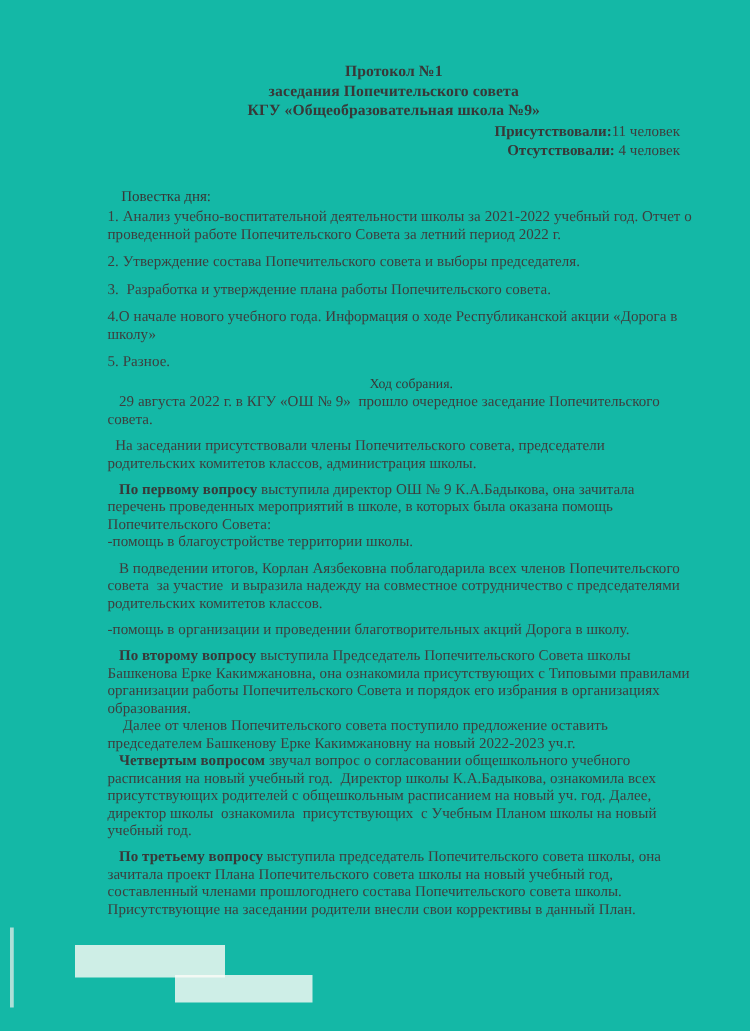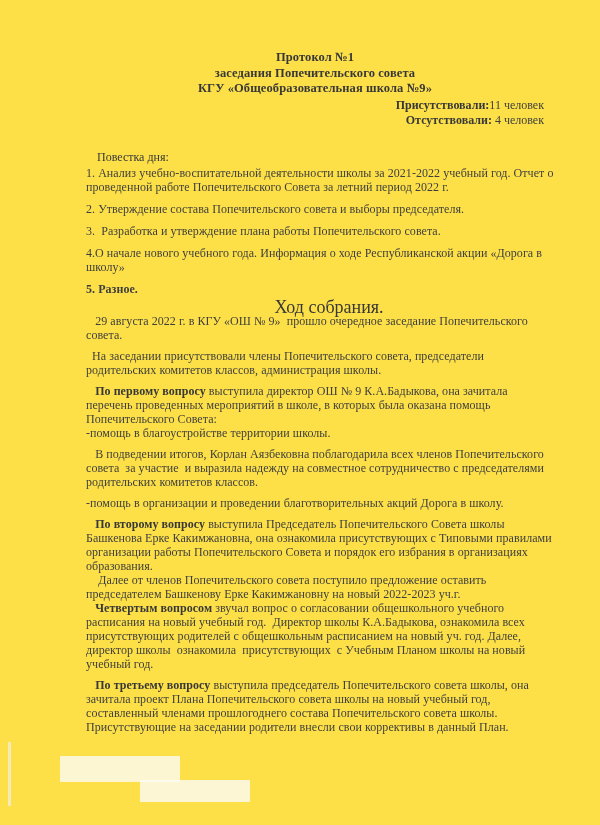--- a/index.html
+++ b/index.html
@@ -4,21 +4,21 @@
 <style>
   html, body {
     margin: 0;
     padding: 0;
     background: #ffffff;
   }
   .page {
     position: relative;
     width: 600px;
     height: 825px;
-    background: #fde047;
+    background: #14b8a6;
     overflow: hidden;
     font-family: "Liberation Serif", serif;
     color: #3e3e3e;
     font-size: 12px;
   }
   .content {
     position: absolute;
     left: 86px;
     top: 50px;
     width: 486px;
@@ -46,31 +46,31 @@
     line-height: 14px;
     margin: 0;
   }
   .agenda-heading {
     padding-left: 11px;
     margin-bottom: 2px;
   }
   .meeting-heading {
     text-align: center;
     margin-top: 4px;
-    font-size: 18px;
+    font-size: 11px;
   }
   p.para {
     margin: 0;
     line-height: 14px;
     white-space: pre-wrap;
     letter-spacing: 0.05px;
   }
   p.para b.lead { color: #383838; }
   .agenda p.para { margin-bottom: 8px; }
-  .agenda p.para:last-child { margin-bottom: 2px; font-weight: bold; }
+  .agenda p.para:last-child { margin-bottom: 2px; }
   .meeting p.sp { margin-top: 7px; }
   
   .artifact-line {
     position: absolute;
     left: 8px;
     top: 742px;
     width: 3px;
     height: 64px;
     background: #f0f0ec;
     opacity: 0.7;

